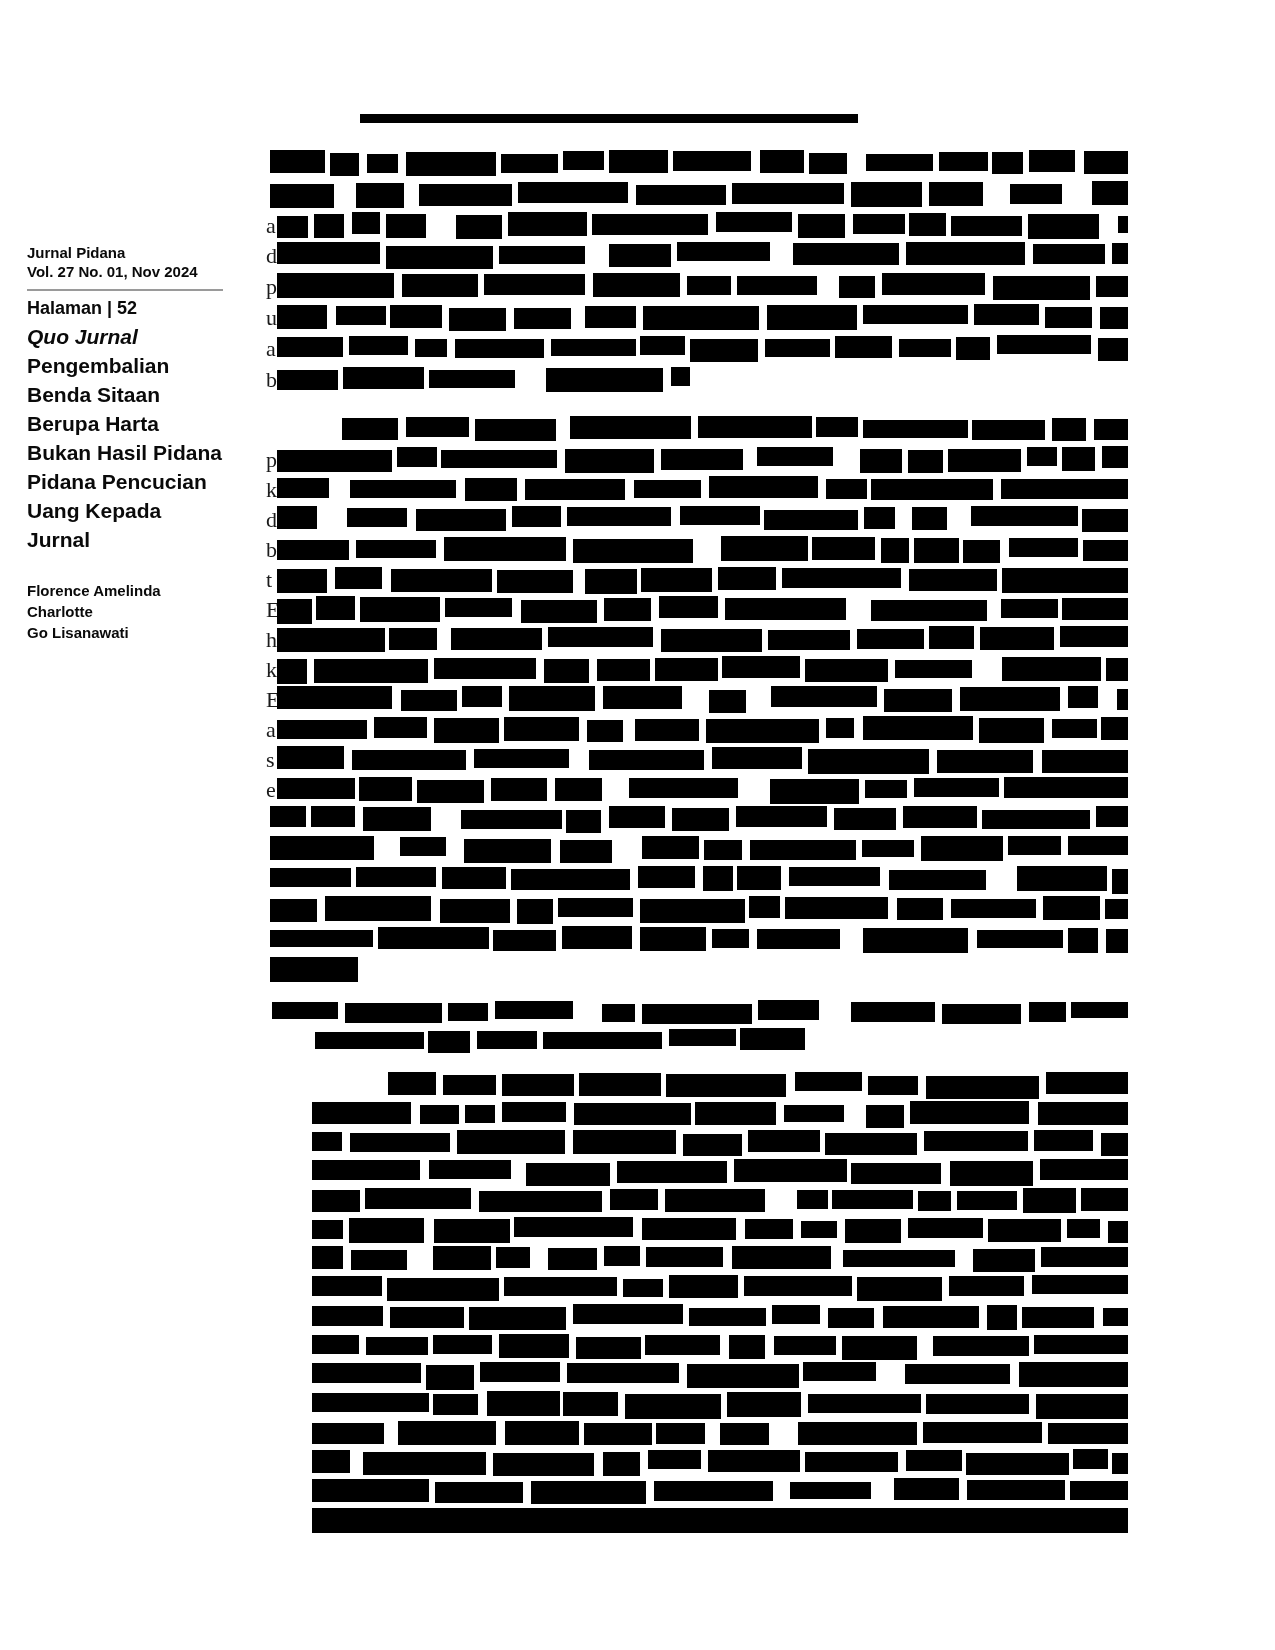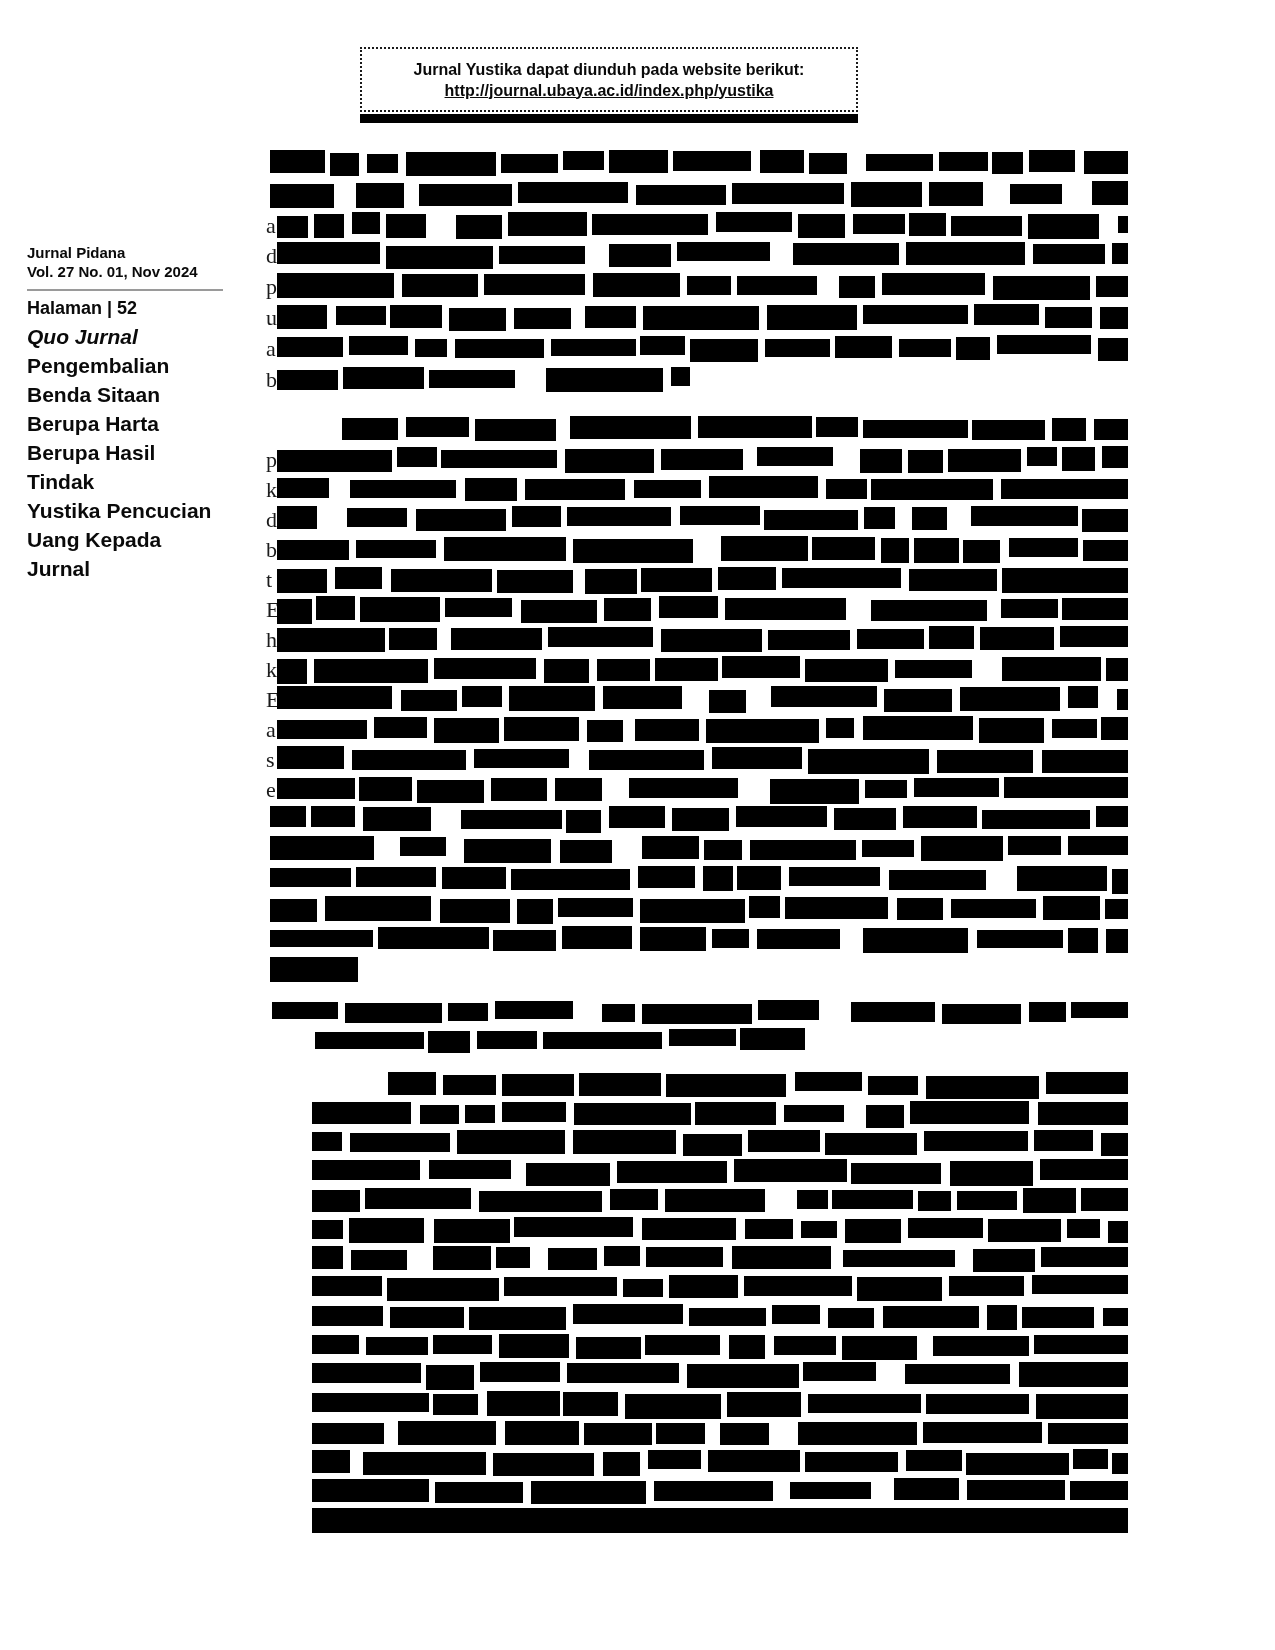--- a/index.html
+++ b/index.html
@@ -35,39 +35,40 @@
   .lead-char{
     position:absolute;font-family:"Liberation Serif",serif;
     font-size:22px;line-height:26px;color:#1b1b1b;z-index:0;
   }
 </style>
 </head>
 <body>
 
 <div class="page">
 
-  <div class="header-box">
-    <div class="notice">Jurnal Yustika dapat diunduh pada website berikut:</div>
-    <a class="dl-link" href="#">http://journal.ubaya.ac.id/index.php/yustika</a>
-  </div>
   <div class="header-box-shadow"></div>
 
   <div class="sidebar">
     <div class="sb-journal">Jurnal Pidana</div>
     <div class="sb-volume">Vol. 27 No. 01, Nov 2024</div>
     <hr class="sb-rule">
     <div class="sb-page">Halaman | 52</div>
     <div class="sb-title-italic">Quo Jurnal</div>
     <div class="sb-title-line">Pengembalian</div>
     <div class="sb-title-line">Benda Sitaan</div>
     <div class="sb-title-line">Berupa Harta</div>
-    <div class="sb-title-line">Berupa Hasil Tindak</div>
-    <div class="sb-title-line">Yustika Pencucian</div>
+    <div class="sb-title-line">Bukan Hasil Pidana</div>
+    <div class="sb-title-line">Pidana Pencucian</div>
     <div class="sb-title-line">Uang Kepada</div>
     <div class="sb-title-line">Jurnal</div>
+    <div class="sb-authors">
+      <div class="sb-author">Florence Amelinda</div>
+      <div class="sb-author">Charlotte</div>
+      <div class="sb-author">Go Lisanawati</div>
+    </div>
   </div>
 
   <div id="body-redaction">
       <div class="redacted-block" style="left: 270px; top: 150px; width: 858px;">
         <div class="redacted-line" style="left: 0px; top: 0px; width: 858px; height: 31px;">
           <div class="redact-seg" style="left: 0px; top: 0px; width: 55px; height: 23px; background: rgb(0, 0, 0); z-index: 1;"></div>
           <div class="redact-seg" style="left: 60px; top: 3px; width: 29px; height: 23px; background: rgb(0, 0, 0); z-index: 1;"></div>
           <div class="redact-seg" style="left: 97px; top: 4px; width: 31px; height: 19px; background: rgb(0, 0, 0); z-index: 1;"></div>
           <div class="redact-seg" style="left: 136px; top: 2px; width: 90px; height: 24px; background: rgb(0, 0, 0); z-index: 1;"></div>
           <div class="redact-seg" style="left: 231px; top: 4px; width: 57px; height: 19px; background: rgb(0, 0, 0); z-index: 1;"></div>

